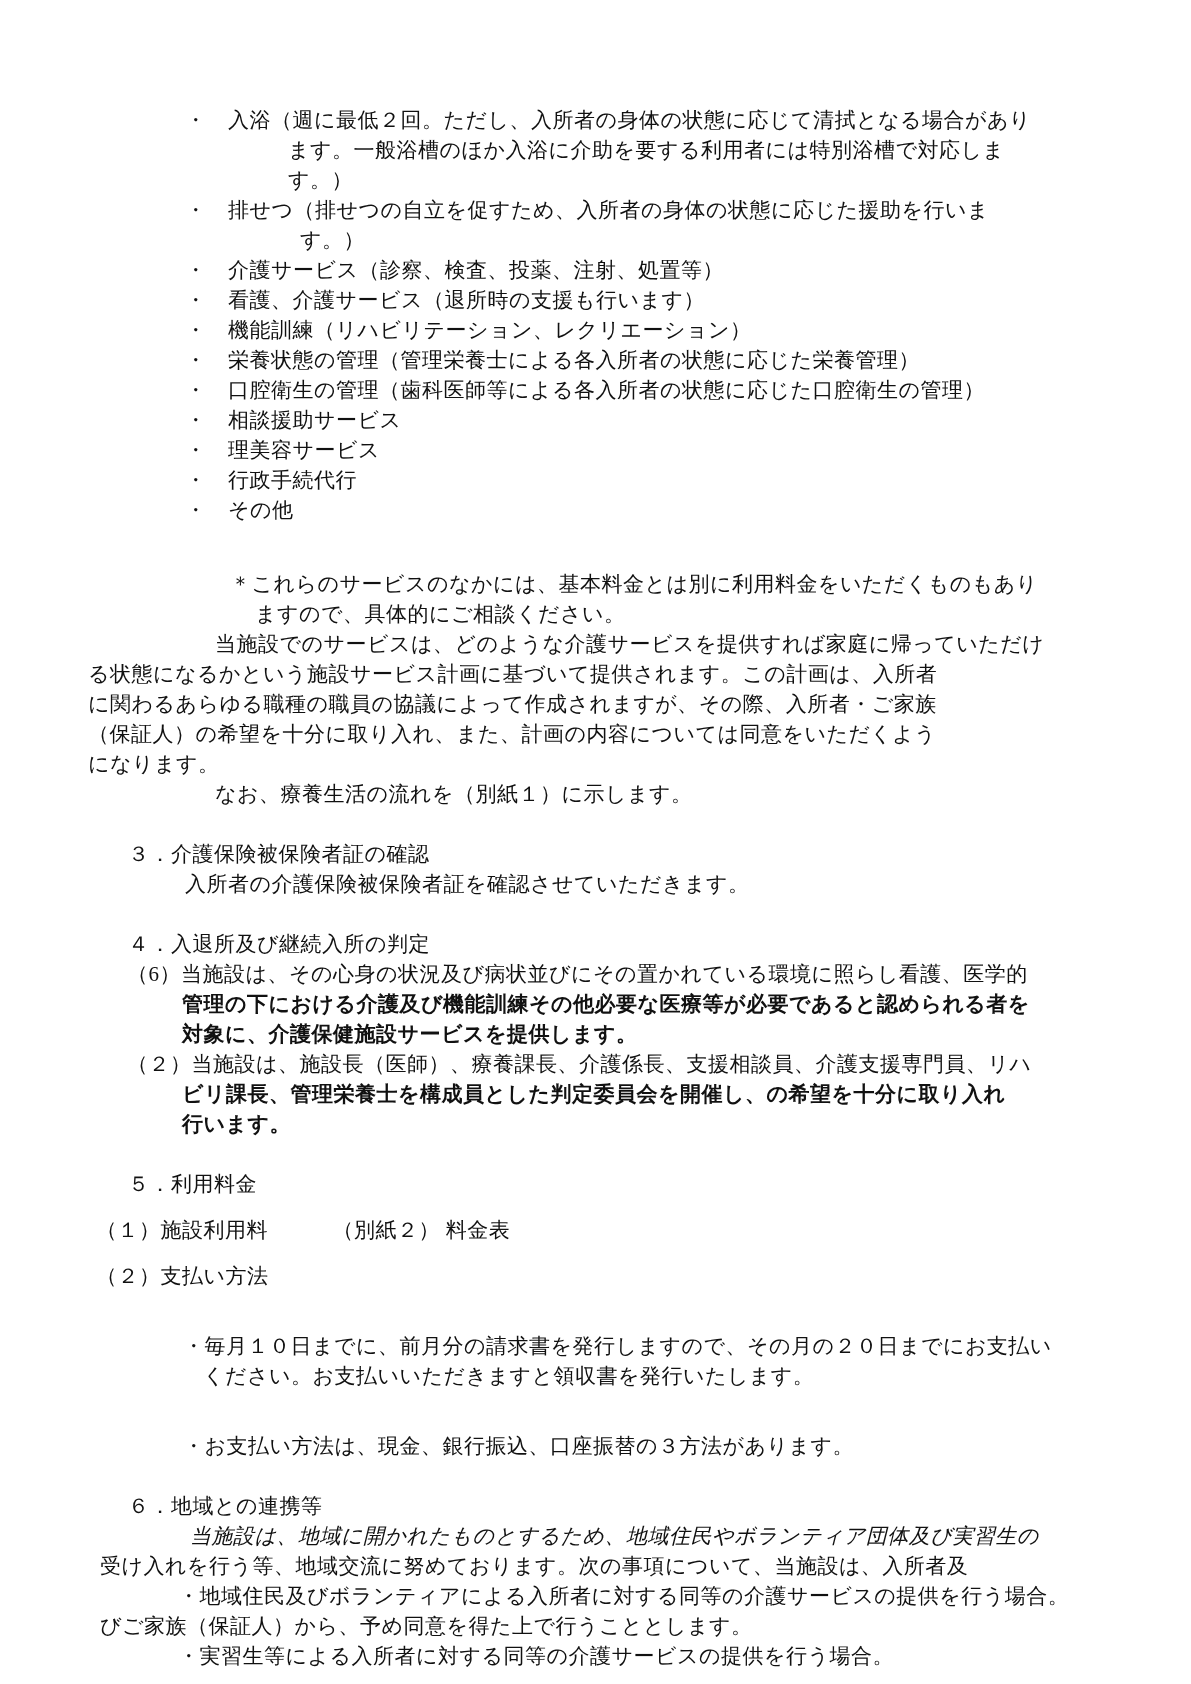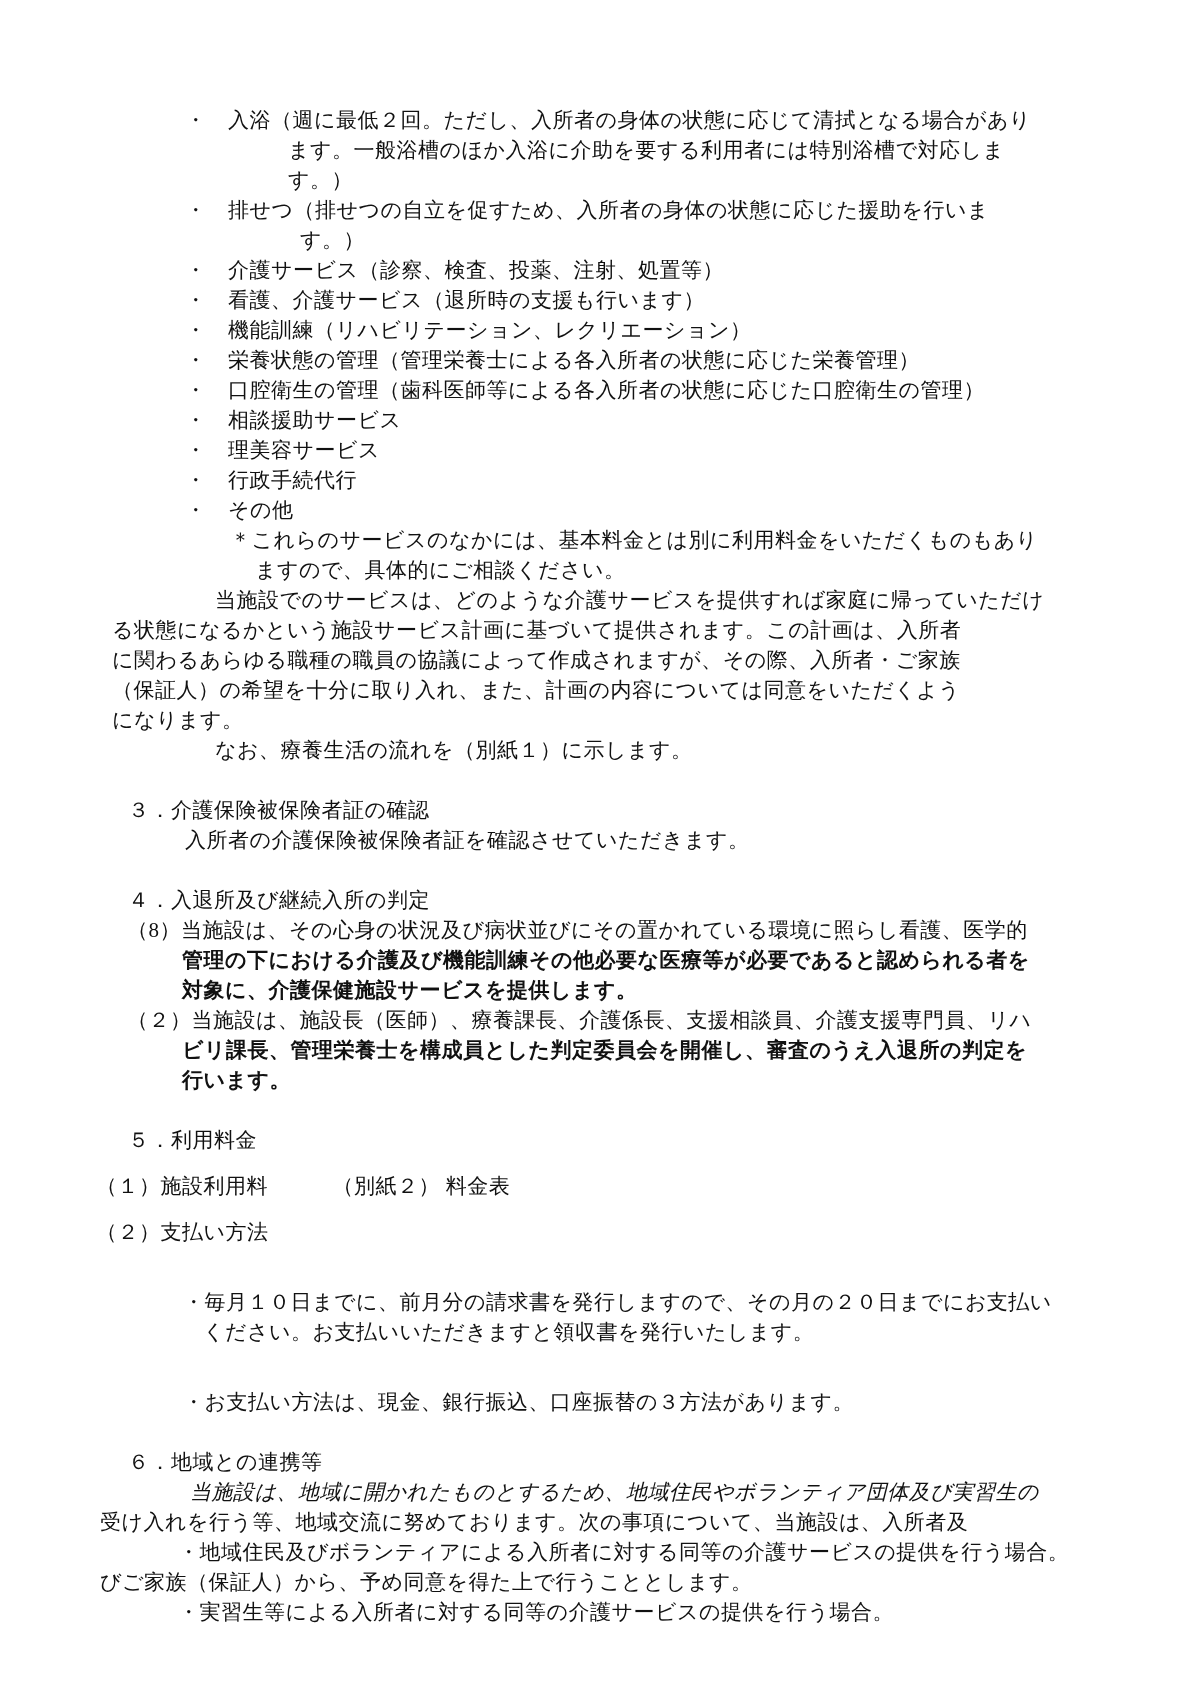--- a/index.html
+++ b/index.html
@@ -21,24 +21,24 @@
   .line {
     height: 30px;
     line-height: 30px;
     white-space: pre;
     letter-spacing: 0.5px;
   }
   
   .bullet       { padding-left: 185px; }
   .bullet-cont  { padding-left: 288px; }
   .bullet-cont2 { padding-left: 300px; }
-  .note         { padding-left: 230px; }
+  .note         { padding-left: 230px; margin-top: 44px; }
   .note-cont    { padding-left: 255px; }
   .para-first   { padding-left: 215px; }
-  .para         { padding-left: 112px; }
+  .para         { padding-left: 88px; }
   .heading      { padding-left: 128px; }
   .sec-body     { padding-left: 185px; }
   .item-first   { padding-left: 127px; }
   .item-cont    { padding-left: 182px; font-weight: bold; }
   .item-first5  { padding-left: 96px; margin-top: 16px; }
   .pay-bullet   { padding-left: 183px; margin-top: 40px; }
   .pay-cont     { padding-left: 203px; }
   .sec6-first   { padding-left: 190px; font-style: italic; }
   .sec6-cont    { padding-left: 100px; }
   .sec6-bullet  { padding-left: 178px; }
@@ -68,25 +68,25 @@
     <div class="line para">る状態になるかという施設サービス計画に基づいて提供されます。この計画は、入所者</div>
     <div class="line para">に関わるあらゆる職種の職員の協議によって作成されますが、その際、入所者・ご家族</div>
     <div class="line para">（保証人）の希望を十分に取り入れ、また、計画の内容については同意をいただくよう</div>
     <div class="line para">になります。</div>
     <div class="line para-first">なお、療養生活の流れを（別紙１）に示します。</div>
     <div class="line blank"></div>
     <div class="line heading">３．介護保険被保険者証の確認</div>
     <div class="line sec-body">入所者の介護保険被保険者証を確認させていただきます。</div>
     <div class="line blank"></div>
     <div class="line heading">４．入退所及び継続入所の判定</div>
-    <div class="line item-first">（8）当施設は、その心身の状況及び病状並びにその置かれている環境に照らし看護、医学的</div>
+    <div class="line item-first">（6）当施設は、その心身の状況及び病状並びにその置かれている環境に照らし看護、医学的</div>
     <div class="line item-cont">管理の下における介護及び機能訓練その他必要な医療等が必要であると認められる者を</div>
     <div class="line item-cont">対象に、介護保健施設サービスを提供します。</div>
     <div class="line item-first">（２）当施設は、施設長（医師）、療養課長、介護係長、支援相談員、介護支援専門員、リハ</div>
-    <div class="line item-cont">ビリ課長、管理栄養士を構成員とした判定委員会を開催し、審査のうえ入退所の判定を</div>
+    <div class="line item-cont">ビリ課長、管理栄養士を構成員とした判定委員会を開催し、の希望を十分に取り入れ</div>
     <div class="line item-cont">行います。</div>
     <div class="line blank"></div>
     <div class="line heading">５．利用料金</div>
     <div class="line item-first5">（１）施設利用料　　　（別紙２） 料金表</div>
     <div class="line item-first5">（２）支払い方法</div>
     <div class="line pay-bullet">・毎月１０日までに、前月分の請求書を発行しますので、その月の２０日までにお支払い</div>
     <div class="line pay-cont">ください。お支払いいただきますと領収書を発行いたします。</div>
     <div class="line pay-bullet">・お支払い方法は、現金、銀行振込、口座振替の３方法があります。</div>
     <div class="line blank"></div>
     <div class="line heading">６．地域との連携等</div>

